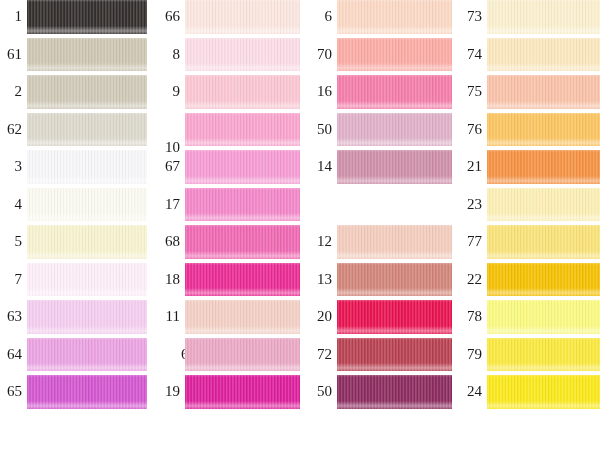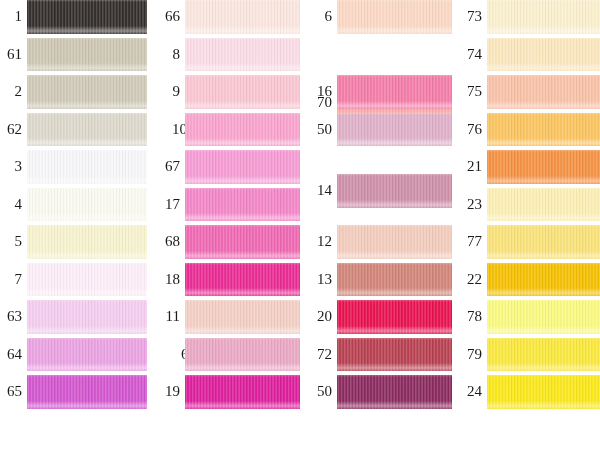--- a/index.html
+++ b/index.html
@@ -189,21 +189,21 @@
       </div>
       <div class="swatch-row" style="position: absolute; top: 75px; left: 0px; width: 600px;">
         <div class="swatch-label" style="left: 0px; width: 180px; color: rgb(27, 27, 27);">9</div>
         <div class="swatch-chip" title="#fac6d2" style="left: 185px; width: 115px; height: 33.5px; background: rgb(250, 198, 210);">
           <div class="ribs"></div>
           <div class="edge-top"></div>
           <div class="sheen"></div>
         </div>
       </div>
       <div class="swatch-row" style="position: absolute; top: 112.5px; left: 0px; width: 600px;">
-        <div class="swatch-label" style="left: 7px; width: 180px; color: rgb(27, 27, 27);">10</div>
+        <div class="swatch-label" style="left: 0px; width: 180px; color: rgb(27, 27, 27); margin-top: 18px;">10</div>
         <div class="swatch-chip" title="#f9a3cd" style="left: 185px; width: 115px; height: 33.5px; background: rgb(249, 163, 205);">
           <div class="ribs"></div>
           <div class="edge-top"></div>
           <div class="sheen"></div>
         </div>
       </div>
       <div class="swatch-row" style="position: absolute; top: 150px; left: 0px; width: 600px;">
         <div class="swatch-label" style="left: 0px; width: 180px; color: rgb(27, 27, 27);">67</div>
         <div class="swatch-chip" title="#f69bd4" style="left: 185px; width: 115px; height: 33.5px; background: rgb(246, 155, 212);">
           <div class="ribs"></div>
@@ -262,21 +262,21 @@
     </div>
     <div class="column" style="left: 0px; width: 600px;">
       <div class="swatch-row" style="position: absolute; top: 0px; left: 0px; width: 600px;">
         <div class="swatch-label" style="left: 0px; width: 332px; color: rgb(27, 27, 27);">6</div>
         <div class="swatch-chip" title="#fbd8c4" style="left: 337px; width: 115px; height: 33.5px; background: rgb(251, 216, 196);">
           <div class="ribs"></div>
           <div class="edge-top"></div>
           <div class="sheen"></div>
         </div>
       </div>
-      <div class="swatch-row" style="position: absolute; top: 37.5px; left: 0px; width: 600px; margin-top: 48px;">
+      <div class="swatch-row" style="position: absolute; top: 37.5px; left: 0px; width: 600px;">
         <div class="swatch-label" style="left: 0px; width: 332px; color: rgb(27, 27, 27);">70</div>
         <div class="swatch-chip" title="#fbaba4" style="left: 337px; width: 115px; height: 33.5px; background: rgb(251, 171, 164);">
           <div class="ribs"></div>
           <div class="edge-top"></div>
           <div class="sheen"></div>
         </div>
       </div>
       <div class="swatch-row" style="position: absolute; top: 75px; left: 0px; width: 600px;">
         <div class="swatch-label" style="left: 0px; width: 332px; color: rgb(27, 27, 27);">16</div>
         <div class="swatch-chip" title="#f47ca8" style="left: 337px; width: 115px; height: 33.5px; background: rgb(244, 124, 168);">
@@ -286,21 +286,21 @@
         </div>
       </div>
       <div class="swatch-row" style="position: absolute; top: 112.5px; left: 0px; width: 600px;">
         <div class="swatch-label" style="left: 0px; width: 332px; color: rgb(27, 27, 27);">50</div>
         <div class="swatch-chip" title="#dfb0c8" style="left: 337px; width: 115px; height: 33.5px; background: rgb(223, 176, 200);">
           <div class="ribs"></div>
           <div class="edge-top"></div>
           <div class="sheen"></div>
         </div>
       </div>
-      <div class="swatch-row" style="position: absolute; top: 150px; left: 0px; width: 600px; margin-top: 24px;">
+      <div class="swatch-row" style="position: absolute; top: 150px; left: 0px; width: 600px;">
         <div class="swatch-label" style="left: 0px; width: 332px; color: rgb(27, 27, 27);">14</div>
         <div class="swatch-chip" title="#ce8fa8" style="left: 337px; width: 115px; height: 33.5px; background: rgb(206, 143, 168);">
           <div class="ribs"></div>
           <div class="edge-top"></div>
           <div class="sheen"></div>
         </div>
       </div>
       <div class="swatch-row" style="position: absolute; top: 225px; left: 0px; width: 600px;">
         <div class="swatch-label" style="left: 0px; width: 332px; color: rgb(27, 27, 27);">12</div>
         <div class="swatch-chip" title="#f3ccbd" style="left: 337px; width: 115px; height: 33.5px; background: rgb(243, 204, 189);">

